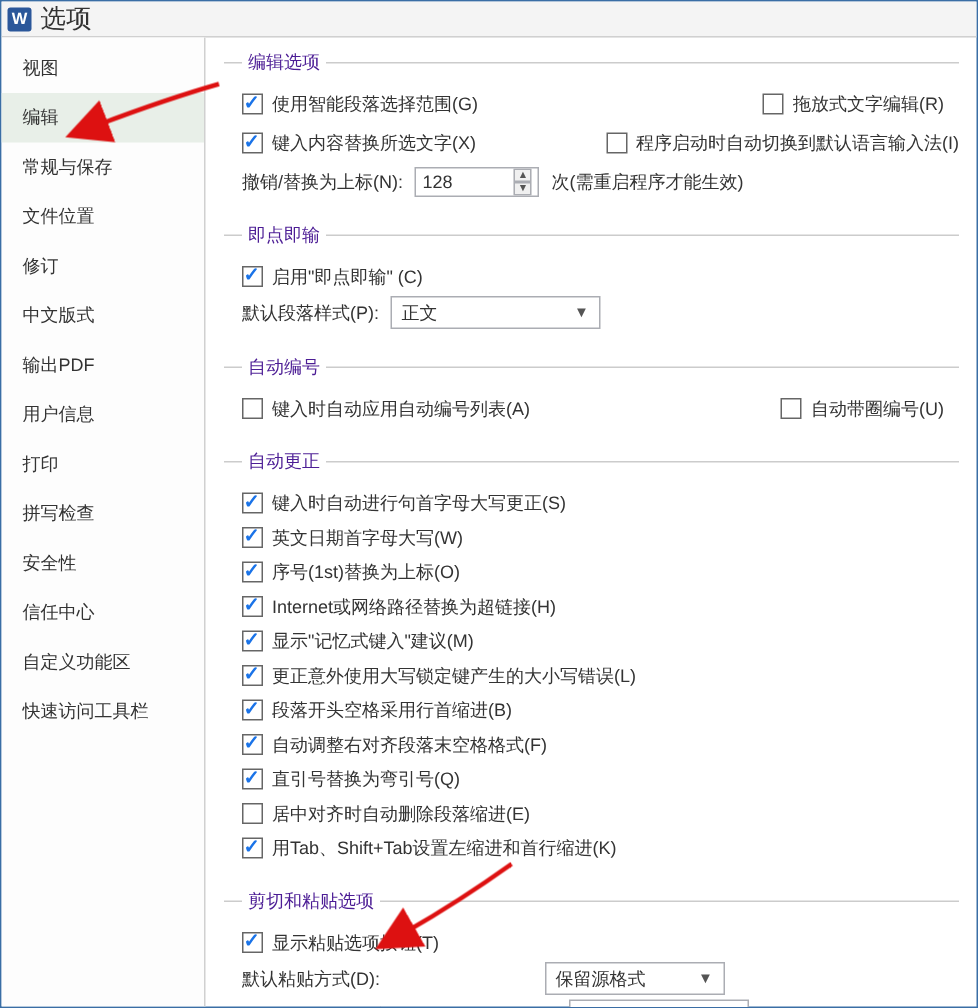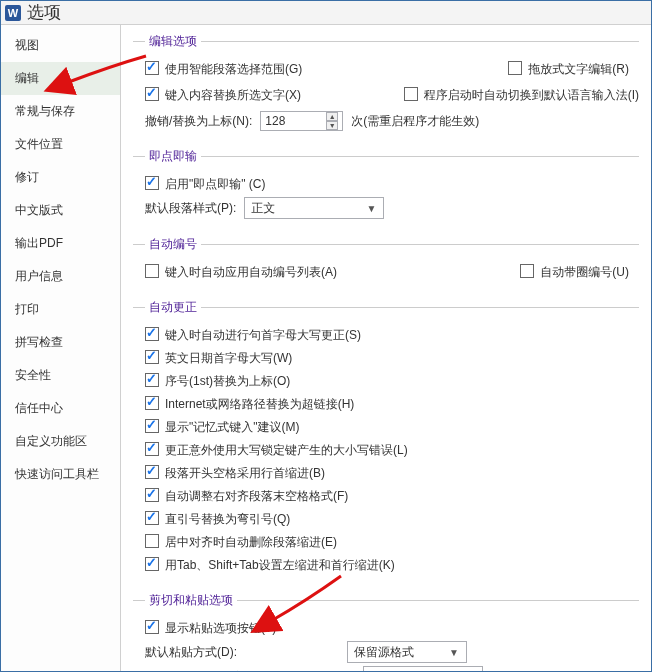--- a/index.html
+++ b/index.html
@@ -3,30 +3,30 @@
 <meta charset="utf-8">
 <style>
   * { box-sizing: border-box; }
   html, body { margin:0; padding:0; font-family: "Microsoft YaHei", "SimSun", Arial, sans-serif; font-size:12px; color:#333; background:#fff; }
   .window { width:652px; height:672px; border:1px solid #3a6ea5; position:relative; background:#fff; overflow:hidden; }
   .titlebar { height:24px; background:#f4f4f4; border-bottom:1px solid #d0d0d0; display:flex; align-items:center; padding:0 4px; }
   .titlebar .icon-box { width:16px; height:16px; background:#2b579a; color:#fff; font-weight:bold; font-size:11px; display:flex; align-items:center; justify-content:center; border-radius:2px; margin-right:6px;}
   .titlebar .title { font-size:17px; color:#333; }
 
   .body { position:absolute; top:24px; left:0; right:0; bottom:0; display:flex; }
-  .sidebar { width:120px; border-right:1px solid #d0d0d0; background:#fdfdfd; padding-top:4px; }
+  .sidebar { width:136px; border-right:1px solid #d0d0d0; background:#fdfdfd; padding-top:4px; }
   .sidebar-item { padding:8px 14px; cursor:pointer; color:#333; }
   .sidebar-item.active { background:#e8efe8; }
   .content { flex:1; padding:8px 12px 8px 12px; overflow:auto; }
 
   fieldset { border:1px solid #ccc; border-width:0; border-top-width:1px; margin:0 0 10px 0; padding:6px 0 4px 12px; }
   fieldset legend { padding:0 4px; color:#4c1d95; font-size:12px; }
 
   .row { display:flex; align-items:center; margin:3px 0; min-height:20px; }
-  .row label.cb { display:flex; }
+  .row label.cb { display:flex; align-items:center; }
   .twocol { display:flex; justify-content:space-between; }
   .twocol .right { margin-right:10px; }
 
   .field-label { margin-right:8px; }
   .numspin { width:83px; height:20px; border:1px solid #abadb3; padding:0 4px; display:inline-flex; align-items:center; justify-content:space-between; background:#fff; position:relative;}
   .numspin .val { flex:1; }
   .numspin .arrows { display:flex; flex-direction:column; font-size:7px; line-height:7px; color:#555; }
   .numspin .arrows span { border:1px solid #abadb3; width:12px; height:9px; display:flex; align-items:center; justify-content:center; background:#f0f0f0; }
 
   .select { height:22px; border:1px solid #abadb3; background:#fff; display:inline-flex; align-items:center; justify-content:space-between; padding:0 4px 0 6px; min-width:120px; }

